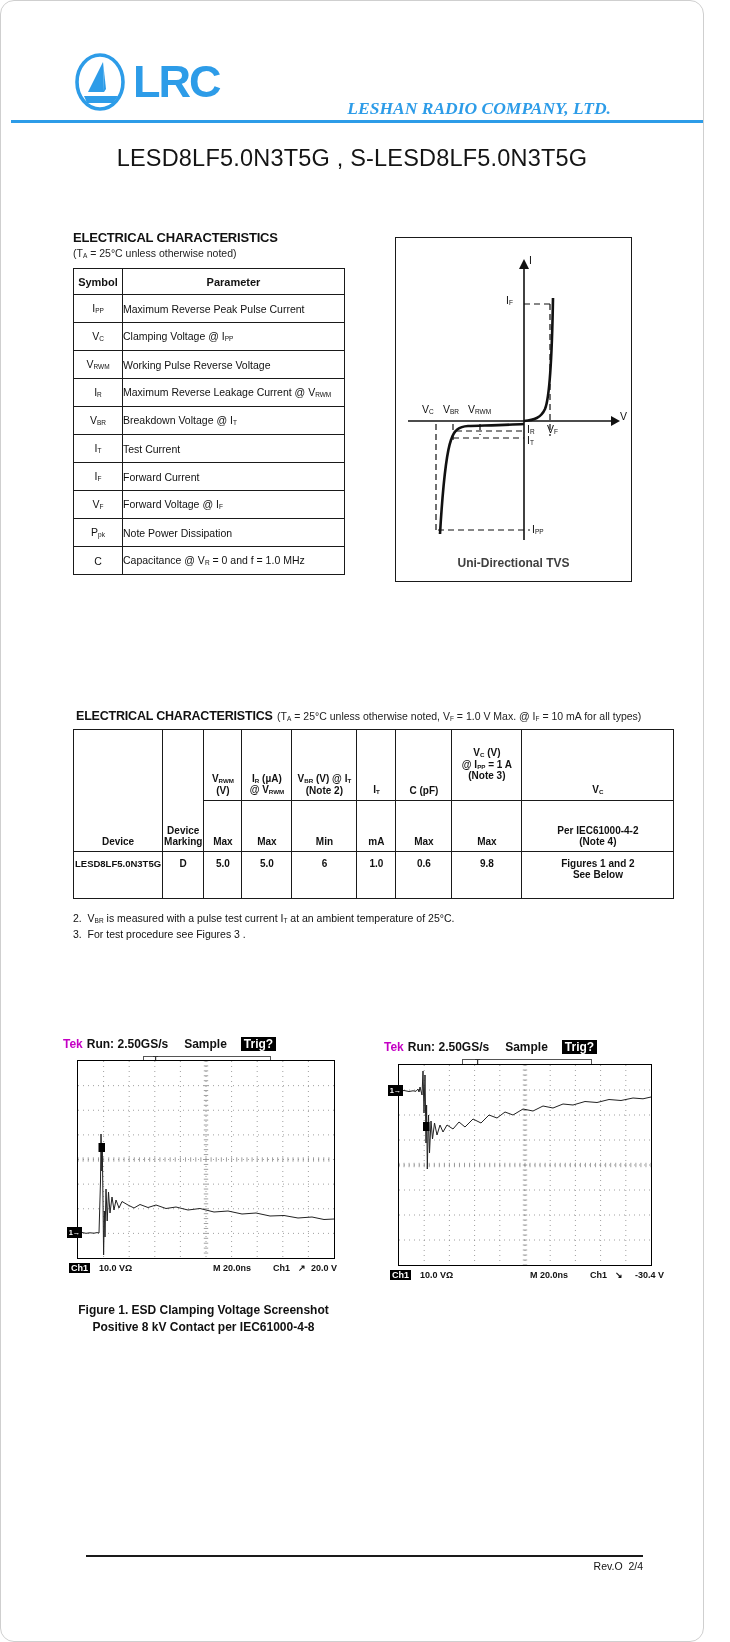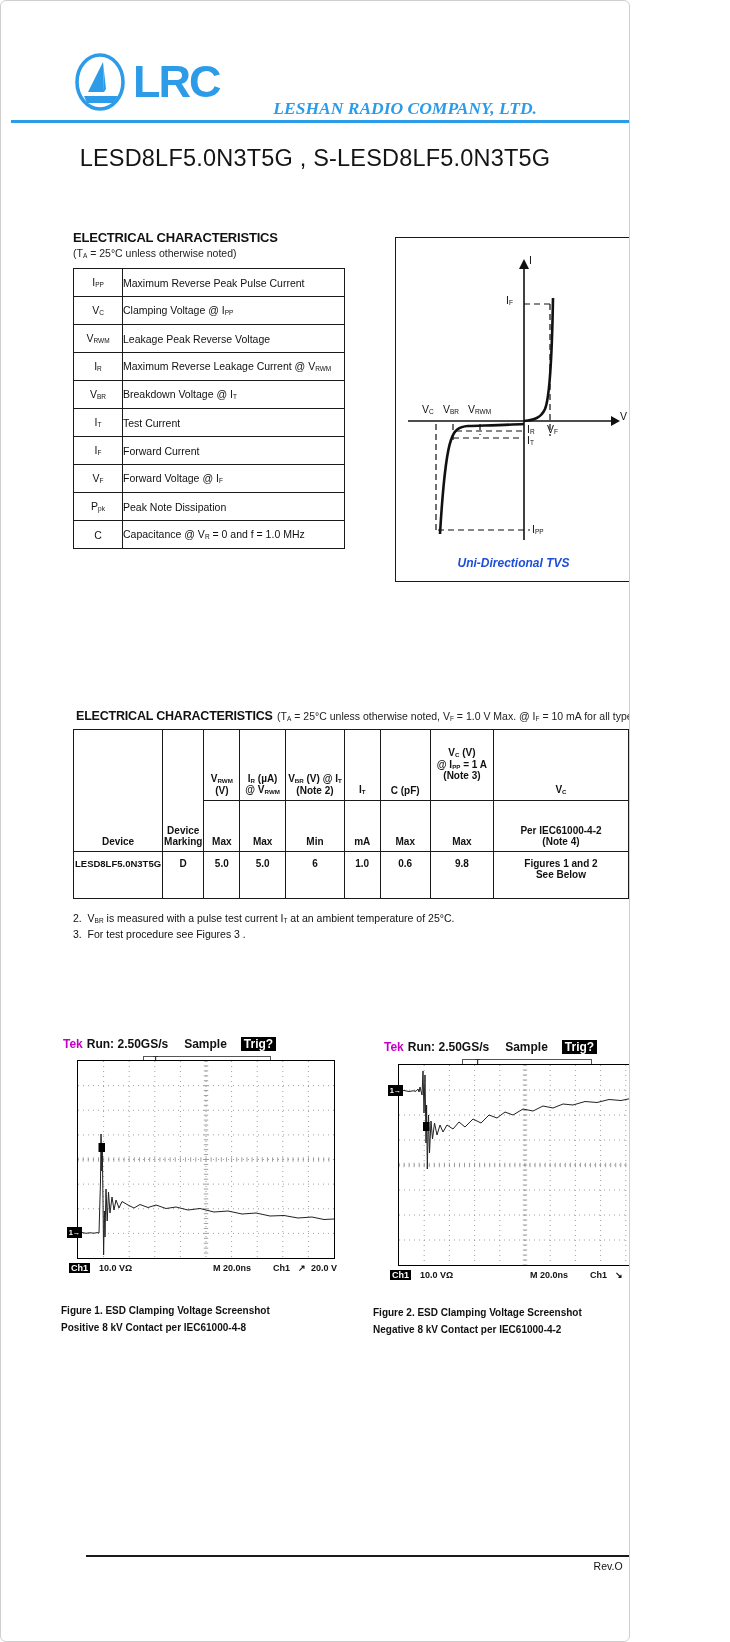--- a/index.html
+++ b/index.html
@@ -1,18 +1,18 @@
 <!DOCTYPE html>
 <html><head>
 <meta charset="utf-8">
 <style>
   * { margin:0; padding:0; box-sizing:border-box; }
   body { background:#fff; font-family:"Liberation Sans", sans-serif; }
-  .page { position:relative; width:630px; height:1642px; background:#fff;
-          border:1px solid #cfcfcf; border-radius:6px; overflow:hidden; }
+  .page { position:relative; width:704px; height:1642px; background:#fff;
+          border:1px solid #cfcfcf; border-radius:14px; overflow:hidden; }
   .abs { position:absolute; }
   sub { font-size:.62em; vertical-align:-0.22em; line-height:1; }
   .ws { white-space:pre-line; }
   .pre { white-space:pre-wrap; }
 
   
   .logo-wrap { left:72px; top:50px; display:flex; align-items:center; }
   .logo-text { font-size:45px; font-weight:800; letter-spacing:-2px; margin-left:2px; }
   .company { right:92px; top:97px; font-family:"Liberation Serif", serif;
              font-style:italic; font-weight:bold; font-size:17.5px; }
@@ -31,21 +31,21 @@
   .t1 th { height:26px; font-size:11px; }
   .t1 .sym { width:49px; text-align:center; }
   .t1 .par { width:222px; }
   .t1 td { height:28px; }
 
   
   .tvs-box { left:394px; top:236px; width:237px; height:345px; border:1.5px solid #1a1a1a; }
   .tvs-box svg { position:absolute; left:0; top:0; }
   .tvs-lbl { position:absolute; font-size:10.5px; color:#111; }
   .tvs-cap { position:absolute; top:318px; width:100%; text-align:center;
-             font-weight:bold; font-size:12px; color:#1d4ed8;font-style:italic; }
+             font-weight:bold; font-size:12px; color:#404040; }
 
   
   .t2 { left:72px; top:728px; table-layout:fixed; }
   .t2 td { border:1.3px solid #1a1a1a; font-size:10px; font-weight:bold; color:#111;
            text-align:center; vertical-align:bottom; padding:2px 1px 4px 1px; }
   .t2 .top-cell { height:71px; }
   .t2 .bot-cell { height:51px; }
   .t2 .data-cell { height:47px; vertical-align:top; padding-top:6px; font-weight:bold; }
   .t2 .dev { font-size:9.5px; }
 
@@ -62,21 +62,21 @@
   .t-mark { position:absolute; top:-3px; font-size:8.5px; font-weight:bold; color:#333; }
   .grid { position:absolute; border:1px solid #000; background:#fff; }
   .grid svg { position:absolute; left:0; top:0; }
   .wave-marker { position:absolute; left:-11px; width:15px; height:11px; background:#000;
                  color:#fff; font-size:7.5px; font-weight:bold; text-align:center;
                  line-height:11px; }
   .s-bot { position:absolute; font-size:9px; font-weight:bold; color:#111; width:100%; }
   .s-bot .chbox { position:absolute; background:#000; color:#fff; padding:0 2px; }
   .s-bot span { position:absolute; white-space:nowrap; }
 
-  .caption { position:absolute; text-align:left; font-size:10px; font-weight:bold;
+  .caption { position:absolute; text-align:center; font-size:12px; font-weight:bold;
              color:#111; line-height:17px; }
 
   .foot-line { left:85px; top:1554px; width:557px; height:2px; background:#1a1a1a; }
   .foot-rev { left:85px; top:1559px; width:557px; text-align:right; font-size:10.5px; color:#111; }
 </style>
 </head>
 <body>
 
 <div class="page">
 
@@ -91,31 +91,35 @@
   </div>
   <div class="abs company" style="color: rgb(45, 156, 232);">LESHAN RADIO COMPANY, LTD.</div>
   <div class="abs blue-rule" style="background: rgb(45, 156, 232);"></div>
   <div class="abs doc-title">LESD8LF5.0N3T5G , S-LESD8LF5.0N3T5G</div>
 
   <div class="abs sec-h" style="left:72px; top:229px;">ELECTRICAL CHARACTERISTICS</div>
   <div class="abs sec-cond" style="left:72px; top:246px;">(T<sub>A</sub> = 25°C unless otherwise noted)</div>
 
   <table class="abs t1">
     <tbody>
+        <tr>
+      <th class="sym">Symbol</th>
+      <th class="par" style="text-align:center; padding-left:0;">Parameter</th>
+    </tr>
     <tr>
           <td class="sym">I<sub>PP</sub></td>
           <td class="par">Maximum Reverse Peak Pulse Current</td>
         </tr>
     <tr>
           <td class="sym">V<sub>C</sub></td>
           <td class="par">Clamping Voltage @ I<sub>PP</sub></td>
         </tr>
     <tr>
           <td class="sym">V<sub>RWM</sub></td>
-          <td class="par">Leakage Peak Reverse Voltage</td>
+          <td class="par">Working Pulse Reverse Voltage</td>
         </tr>
     <tr>
           <td class="sym">I<sub>R</sub></td>
           <td class="par">Maximum Reverse Leakage Current @ V<sub>RWM</sub></td>
         </tr>
     <tr>
           <td class="sym">V<sub>BR</sub></td>
           <td class="par">Breakdown Voltage @ I<sub>T</sub></td>
         </tr>
     <tr>
@@ -125,21 +129,21 @@
     <tr>
           <td class="sym">I<sub>F</sub></td>
           <td class="par">Forward Current</td>
         </tr>
     <tr>
           <td class="sym">V<sub>F</sub></td>
           <td class="par">Forward Voltage @ I<sub>F</sub></td>
         </tr>
     <tr>
           <td class="sym">P<sub>pk</sub></td>
-          <td class="par">Peak Note Dissipation</td>
+          <td class="par">Note Power Dissipation</td>
         </tr>
     <tr>
           <td class="sym">C</td>
           <td class="par">Capacitance @ V<sub>R</sub> = 0 and f = 1.0 MHz</td>
         </tr>
   </tbody>
     </table>
 
   <div class="abs tvs-box">
     <svg width="234" height="312" viewBox="0 0 234 312">
@@ -515,21 +519,17 @@
       <span style="left:208px;">Ch1</span>
       <span style="left:233px;">↘</span>
       <span style="right:0px;">-30.4 V</span>
     </div>
   </div>
 
   <div class="caption" style="left:60px; top:1301px; width:285px;">
     <div>Figure 1. ESD Clamping Voltage Screenshot</div>
     <div>Positive 8 kV Contact per IEC61000-4-8</div>
   </div>
-  <div class="caption" style="left:372px; top:1303px; width:290px;">
-    <div>Figure 2. ESD Clamping Voltage Screenshot</div>
-    <div>Negative 8 kV Contact per IEC61000-4-2</div>
-  </div>
 
   <div class="abs foot-line"></div>
   <div class="abs foot-rev pre">Rev.O  2/4</div>
 
 </div>
 
 </body></html>

